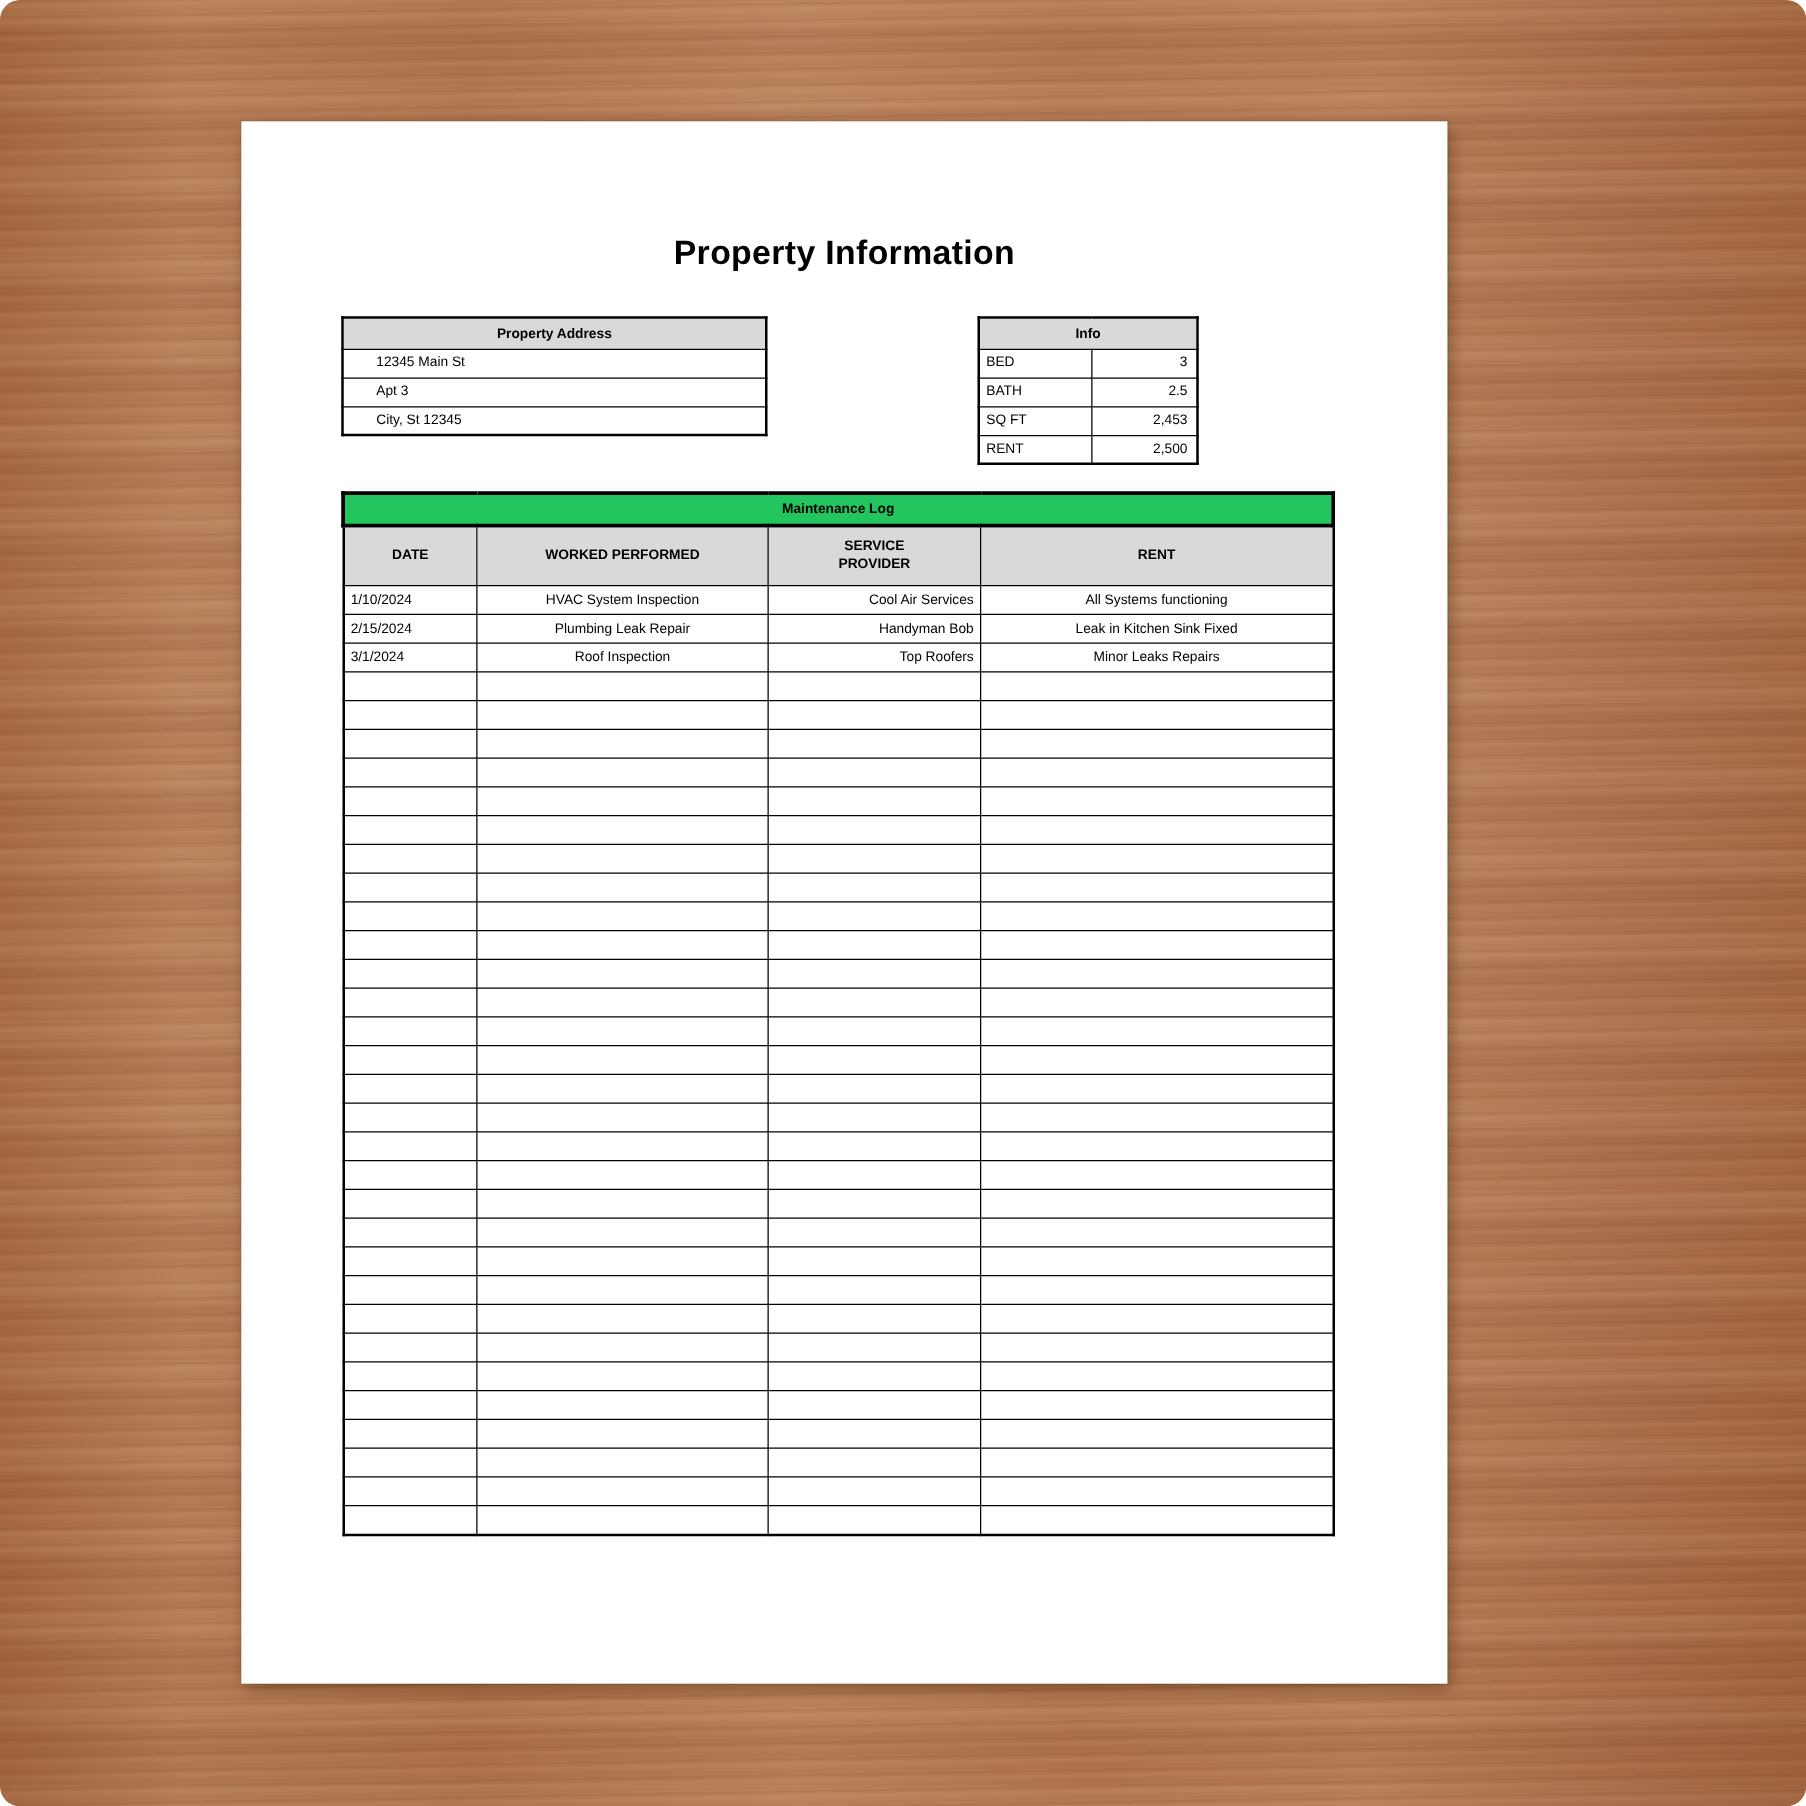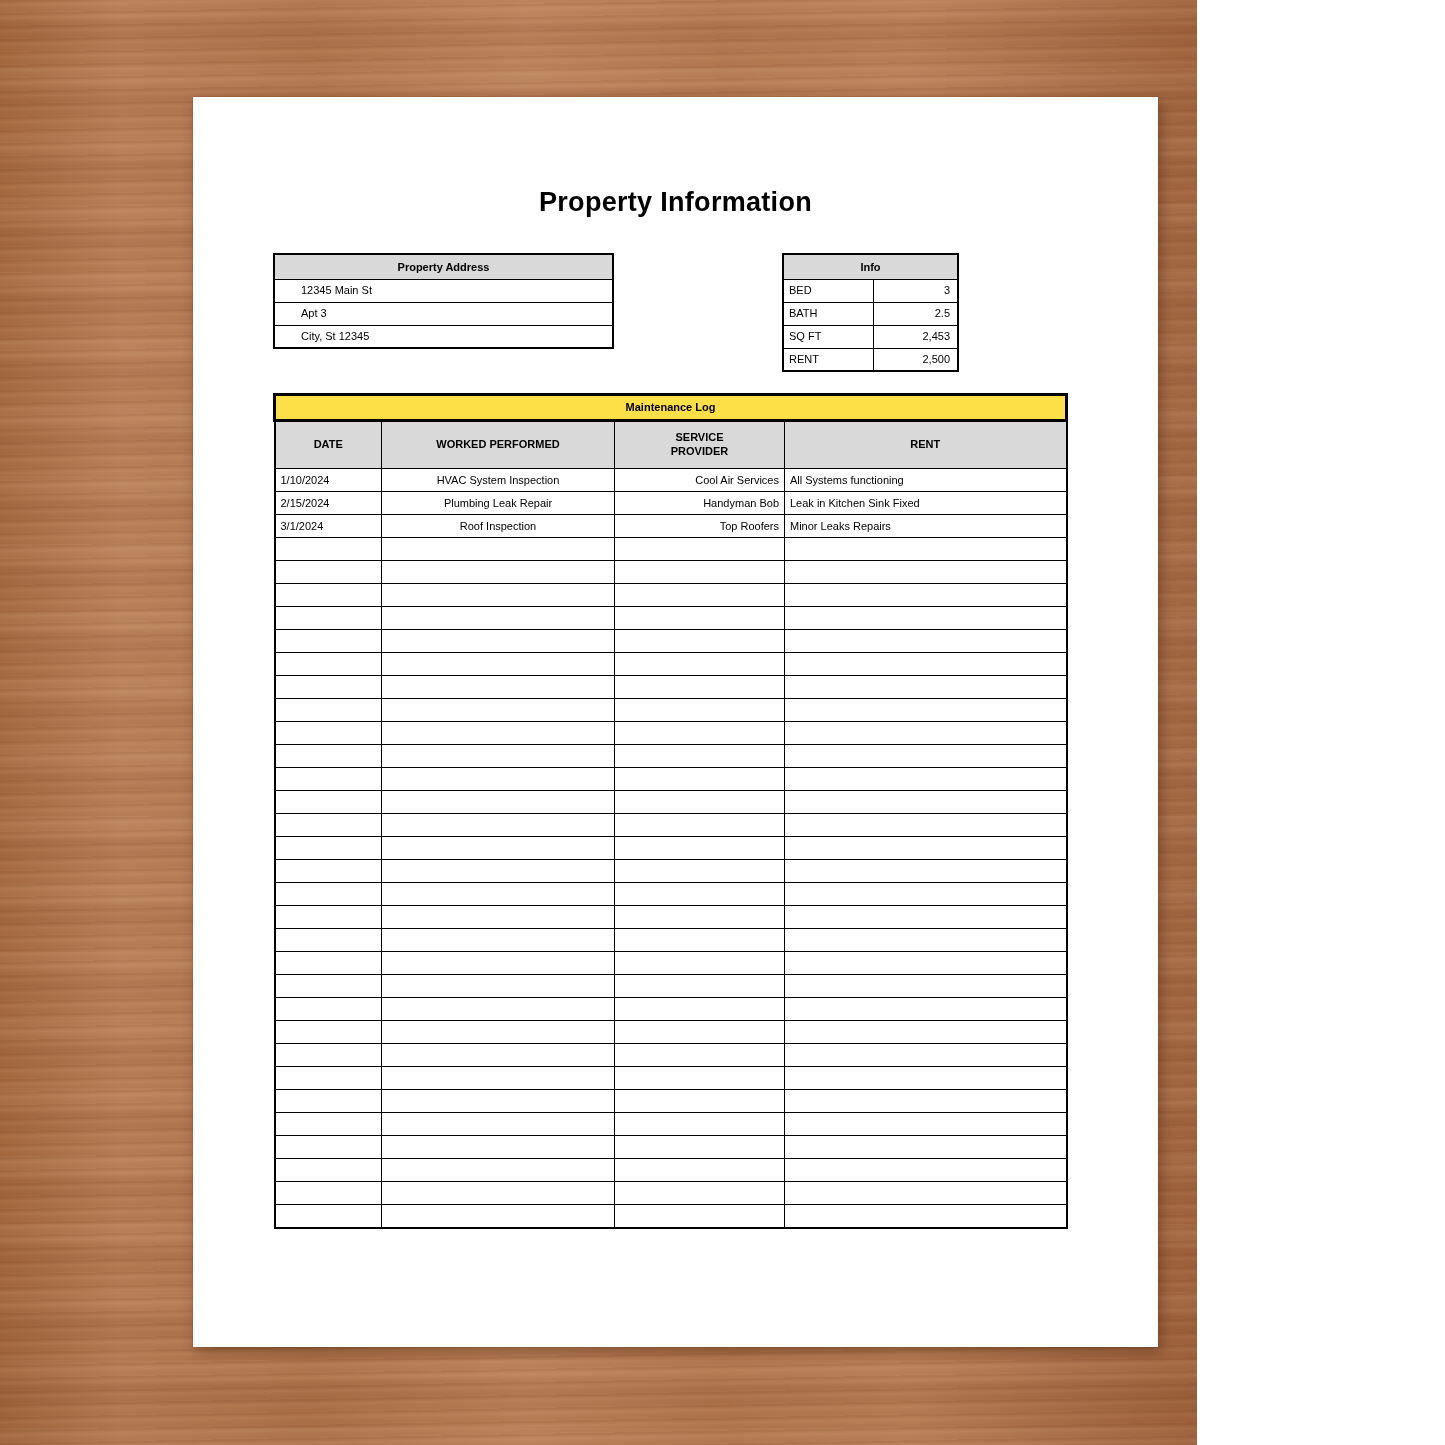--- a/index.html
+++ b/index.html
@@ -8,35 +8,36 @@
     --border:#000000;
     --wood:#b0774f;
   }
   *{ box-sizing:border-box; }
   html,body{ margin:0; padding:0; }
   body{
     width:1445px; height:1445px; overflow:hidden;
     font-family:"Liberation Sans", sans-serif; color:#000;
   }
   .scene{
-    position:relative; width:1197px; height:1445px;
+    position:relative; width:1445px; height:1445px;
     background-color:var(--wood);
     background-image:
       radial-gradient(130% 105% at 52% 42%, rgba(255,236,212,0.10) 0%, rgba(0,0,0,0) 55%, rgba(70,30,10,0.20) 100%),
       repeating-linear-gradient(179deg,
         rgba(96,48,24,0.10) 0px, rgba(96,48,24,0.10) 1.5px,
         rgba(0,0,0,0) 3px, rgba(255,228,195,0.055) 5px,
         rgba(0,0,0,0) 8px, rgba(110,55,28,0.05) 11px, rgba(0,0,0,0) 13px),
       repeating-linear-gradient(180deg,
         rgba(255,222,188,0.05) 0px 16px,
         rgba(110,55,25,0.07) 26px 40px,
         rgba(0,0,0,0) 50px 68px),
       linear-gradient(90deg,
         #a5683f 0%, #b57c54 10%, #ad7149 26%, #b87f57 44%,
         #b0744c 60%, #b67c54 76%, #a96d47 90%, #a1643d 100%);
+    border-radius: 16px;
   }
   .paper{
     position:absolute; left:193px; top:97px; width:965px; height:1250px;
     background:var(--paper);
     box-shadow: 3px 5px 12px rgba(70,35,15,0.45), 0 0 1px rgba(90,50,25,0.55);
   }
   .page-title{
     position:absolute; top:90px; left:0; right:0; margin:0;
     text-align:center; font-size:27px; font-weight:700; letter-spacing:0.3px;
   }
@@ -53,29 +54,29 @@
   
   .info{ position:absolute; left:589px; top:156px; width:175px; border:2px solid var(--border); }
   .info thead th{ height:25px; }
   .info tbody tr{ height:23px;padding-left:32px; }
   .info td.label{ width:90px; text-align:left; }
   .info td.value{ text-align:right; padding-right:7px; }
 
   
   .mlog{ position:absolute; left:80px; top:296px; width:792px; border:2px solid var(--border); }
   .mlog .mlog-title th{
-    background:#fde047; height:26px; border:3px solid var(--border);
+    background:#22c55e; height:26px; border:3px solid var(--border);
     font-weight:700; text-align:center;
   }
   .mlog .mlog-cols th{ height:48px; white-space:pre-line; line-height:1.25; }
   .mlog tbody tr{ height:23px; }
   .mlog tbody td:nth-child(1){ text-align:left; padding-right:11px; }
   .mlog tbody td:nth-child(2){ text-align:center; }
   .mlog tbody td:nth-child(3){ text-align:right; padding-left:7px; }
-  .mlog tbody td:nth-child(4){ }
+  .mlog tbody td:nth-child(4){ text-align:center; }
 </style>
 </head>
 <body>
 
 <div class="scene">
   <div class="paper">
 
     <h1 class="page-title">Property Information</h1>
 
     <table class="addr">

